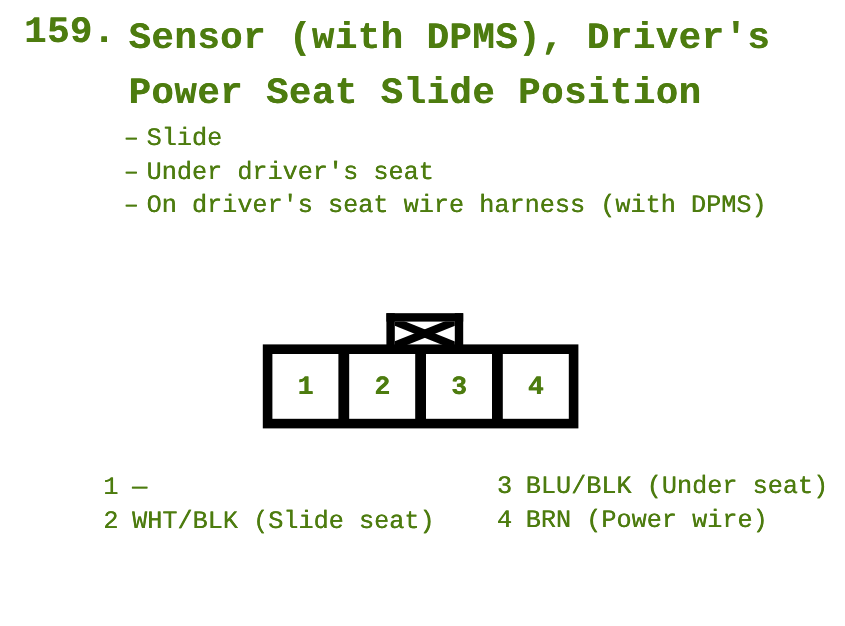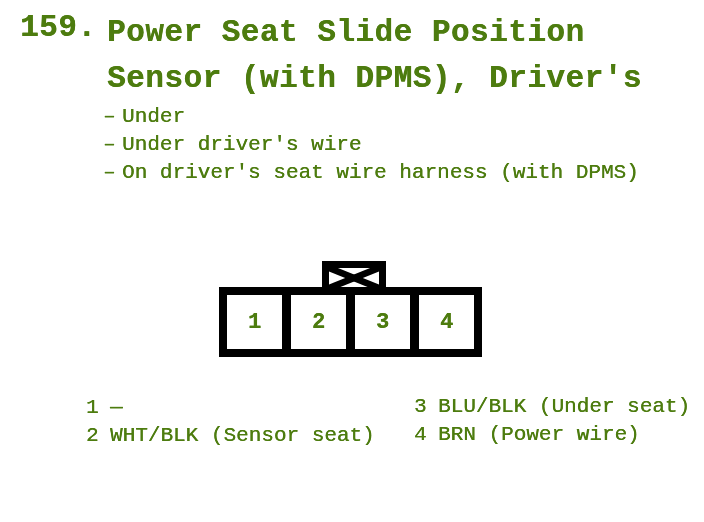--- a/index.html
+++ b/index.html
@@ -95,32 +95,32 @@
   .pin-row-3 { left: 414px; top: 395px; }
   .pin-row-4 { left: 414px; top: 423px; }
 </style>
 </head>
 <body>
 
 <div class="page">
 
   <div class="heading-number">159.</div>
   <div class="heading-title">
+    <div>Sensor (with DPMS), Driver's</div>
     <div>Power Seat Slide Position</div>
-    <div>Sensor (with DPMS), Driver's</div>
   </div>
 
   <div class="details">
     <div class="detail-row">
       <span class="detail-dash">–</span>
-      <span class="detail-text">Under</span>
+      <span class="detail-text">Slide</span>
     </div>
     <div class="detail-row">
       <span class="detail-dash">–</span>
-      <span class="detail-text">Under driver's wire</span>
+      <span class="detail-text">Under driver's seat</span>
     </div>
     <div class="detail-row">
       <span class="detail-dash">–</span>
       <span class="detail-text">On driver's seat wire harness (with DPMS)</span>
     </div>
   </div>
 
   <div class="connector-tab">
     <svg viewBox="0 0 50 13" preserveAspectRatio="none">
       <line x1="0" y1="0" x2="50" y2="13" stroke="#000" stroke-width="4.5"></line>
@@ -133,21 +133,21 @@
     <div class="connector-cavity">3</div>
     <div class="connector-cavity">4</div>
   </div>
 
   <div class="pin-row pin-row-1">
     <span class="pin-num">1</span>
     <span class="pin-wire">—</span>
   </div>
   <div class="pin-row pin-row-2">
     <span class="pin-num">2</span>
-    <span class="pin-wire">WHT/BLK (Sensor seat)</span>
+    <span class="pin-wire">WHT/BLK (Slide seat)</span>
   </div>
   <div class="pin-row pin-row-3">
     <span class="pin-num">3</span>
     <span class="pin-wire">BLU/BLK (Under seat)</span>
   </div>
   <div class="pin-row pin-row-4">
     <span class="pin-num">4</span>
     <span class="pin-wire">BRN (Power wire)</span>
   </div>
 

